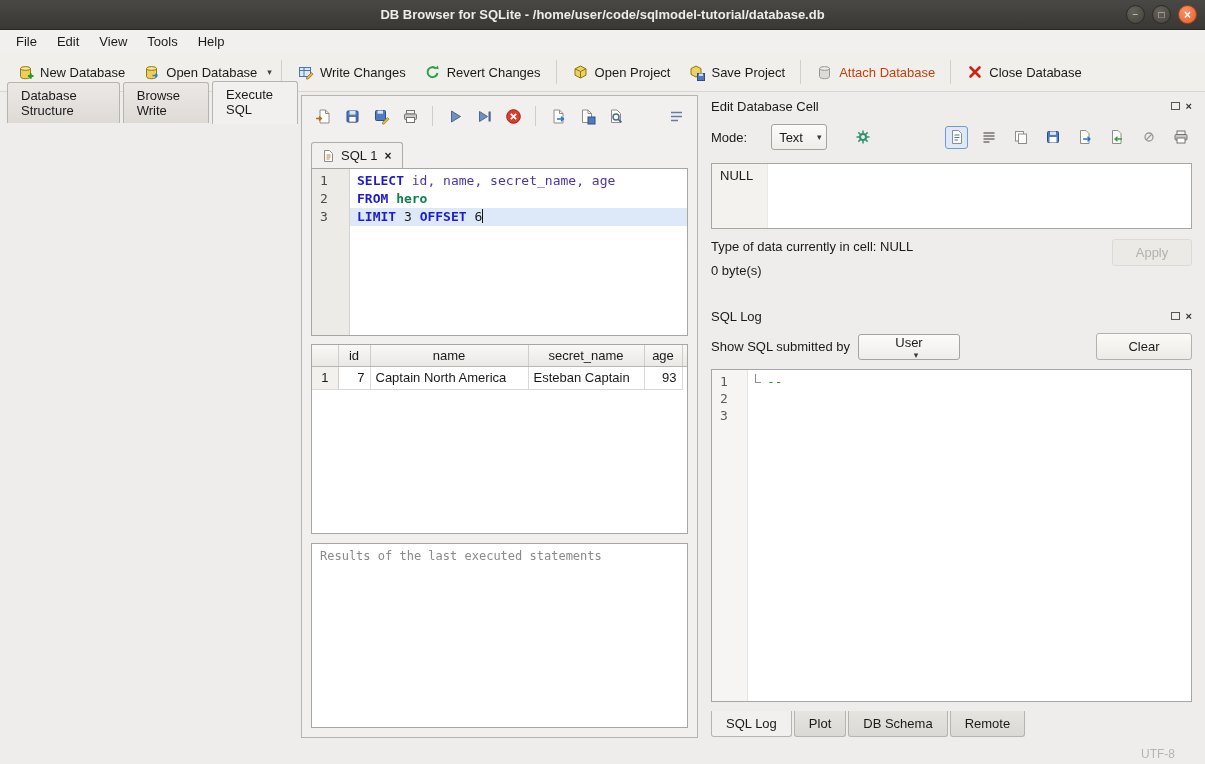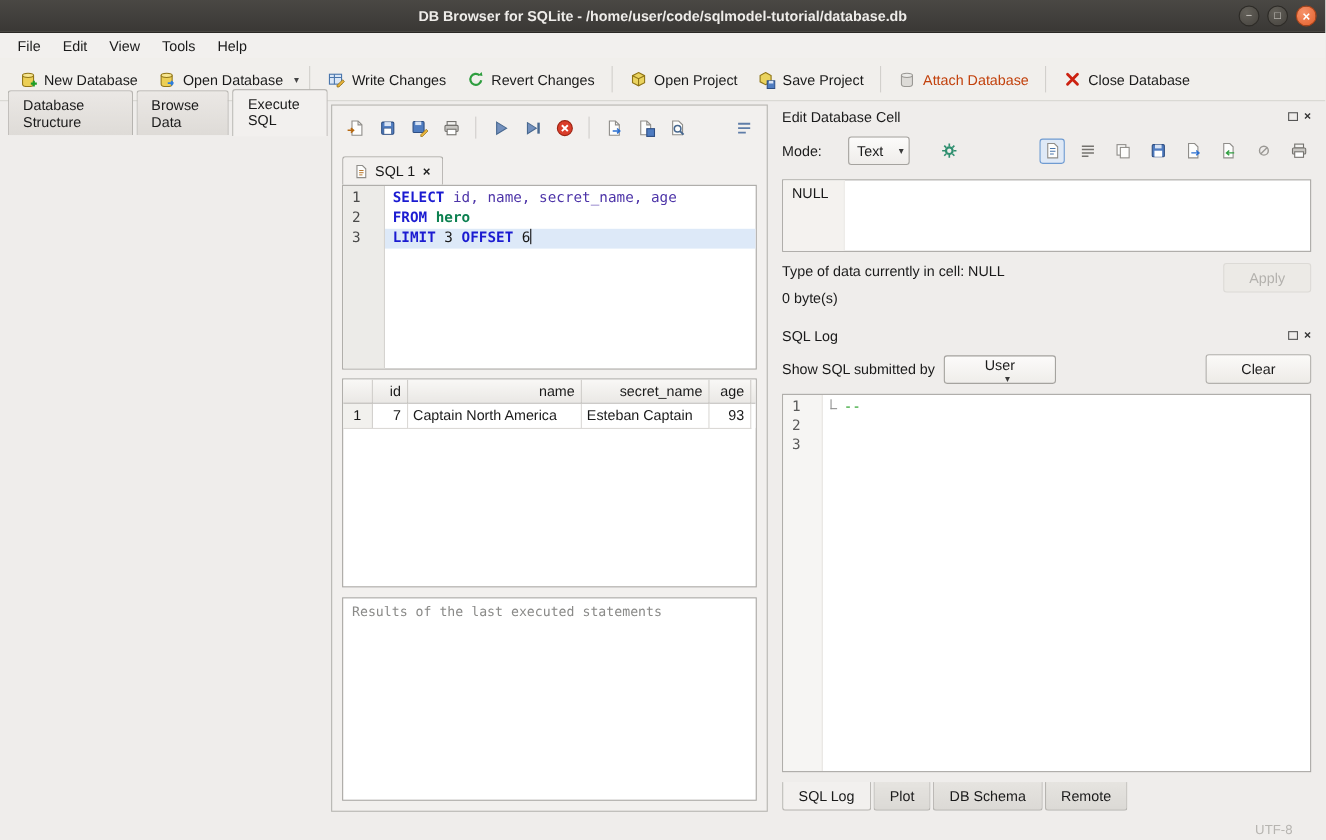--- a/index.html
+++ b/index.html
@@ -52,21 +52,21 @@
   .ed-line { height:18px; padding-left:7px; white-space:pre; }
   .ed-line.current { background:#dde9f8; }
   .kw { color:#1b1bd1; font-weight:bold; }
   .ident { color:#4d34a8; }
   .tbl { color:#0c8050; font-weight:bold; }
   .plain { color:#1a1a1a; }
   .cursor { display:inline-block; width:1px; height:14px; background:#111; vertical-align:-2px; }
 
   .results-wrap { flex:0 0 190px; border:1px solid #a8a6a2; background:#fff; margin-top:8px; overflow:hidden; }
   table.results { border-collapse:collapse; width:100%; font-size:13px; table-layout:fixed; }
-  table.results th { font-weight:normal; background:linear-gradient(#f9f8f6,#eae8e5); border-right:1px solid #cfcdc9; border-bottom:1px solid #b8b6b2; padding:2px 5px; height:21px; text-align:right; }
+  table.results th { font-weight:normal; background:linear-gradient(#f9f8f6,#eae8e5); border-right:1px solid #cfcdc9; border-bottom:1px solid #b8b6b2; padding:2px 5px; height:21px; text-align:center; }
   table.results th.filler { border-right:none; }
   table.results td { border-right:1px solid #dbd9d6; border-bottom:1px solid #dbd9d6; padding:3px 5px; height:23px; background:#fff; }
   table.results td.rowhdr { background:#f2f1ee; border-right:1px solid #cfcdc9; text-align:center; }
   table.results td.num { text-align:right; }
   table.results td.empty { border:none; }
 
   .message-area { flex:1; border:1px solid #a8a6a2; background:#fff; margin-top:9px; padding:5px 8px; font-family:"DejaVu Sans Mono",monospace; font-size:12px; color:#8a8a88; min-height:0; }
 
   
   .right-pane { flex:1; display:flex; flex-direction:column; padding:0 13px 0 7px; min-width:0; }
@@ -81,21 +81,21 @@
   .sel-mode { width:56px; }
   .sel-user { width:102px;flex-direction:column; }
   .mode-icons { margin-left:auto; display:flex; gap:9px; align-items:center; }
   .mode-icons .icon-btn { width:23px; height:23px; }
   .icon-btn.active { border:1px solid #6f9bd1; background:#dfe9f6; }
 
   .cell-editor { flex:0 0 66px; border:1px solid #a8a6a2; background:#fff; position:relative; margin-bottom:10px; }
   .cell-strip { position:absolute; left:0; top:0; bottom:0; width:56px; background:#f4f2ef; border-right:1px solid #eceae6; }
   .cell-value { position:absolute; left:8px; top:4px; }
 
-  .cell-info { display:flex; margin-bottom:8px; }
+  .cell-info { display:flex; margin-bottom:19px; }
   .cell-info-left div:first-child { margin-bottom:9px; }
   .btn { text-align:center; border-radius:3px; }
   .apply-btn { margin-left:auto; width:80px; padding:5px 0; background:#eceae6; border:1px solid #dcdad6; color:#b3b1ad; align-self:flex-start; }
   .clear-btn { margin-left:auto; width:96px; padding:5px 0; background:linear-gradient(#fbfaf8,#edebe7); border:1px solid #b3b1ad; }
 
   .loghdr { margin-top:8px; }
   .filter-row { display:flex; align-items:center; gap:8px; margin:6px 0 9px; }
 
   .log-box { flex:1; border:1px solid #a8a6a2; background:#fff; display:flex; font-family:"DejaVu Sans Mono",monospace; font-size:13px; line-height:17px; overflow:hidden; min-height:0; }
   .log-gutter { flex:0 0 36px; background:#f6f5f3; border-right:1px solid #e6e4e1; color:#5a5a5a; padding:3px 0 0 8px; }
@@ -221,21 +221,21 @@
         </span>
       <span>Close Database</span>
     </div>
   </div>
 
   <div class="content">
 
     <div class="left-pane">
       <div class="main-tabs">
         <div class="mtab">Database Structure</div>
-        <div class="mtab">Browse Data</div>
+        <div class="mtab">Browse Write</div>
         <div class="mtab active">Execute SQL</div>
       </div>
 
       <div class="left-panel">
 
         <div class="sql-toolbar">
           <div class="icon-btn">
               <svg width="17" height="17" viewBox="0 0 17 17">
                 <path d="M5 2h5.5L14 5.5V15H5z" fill="#fdfdfc" stroke="#8f8d89"></path>
                 <path d="M10.5 2v3.5H14" fill="none" stroke="#8f8d89"></path>

